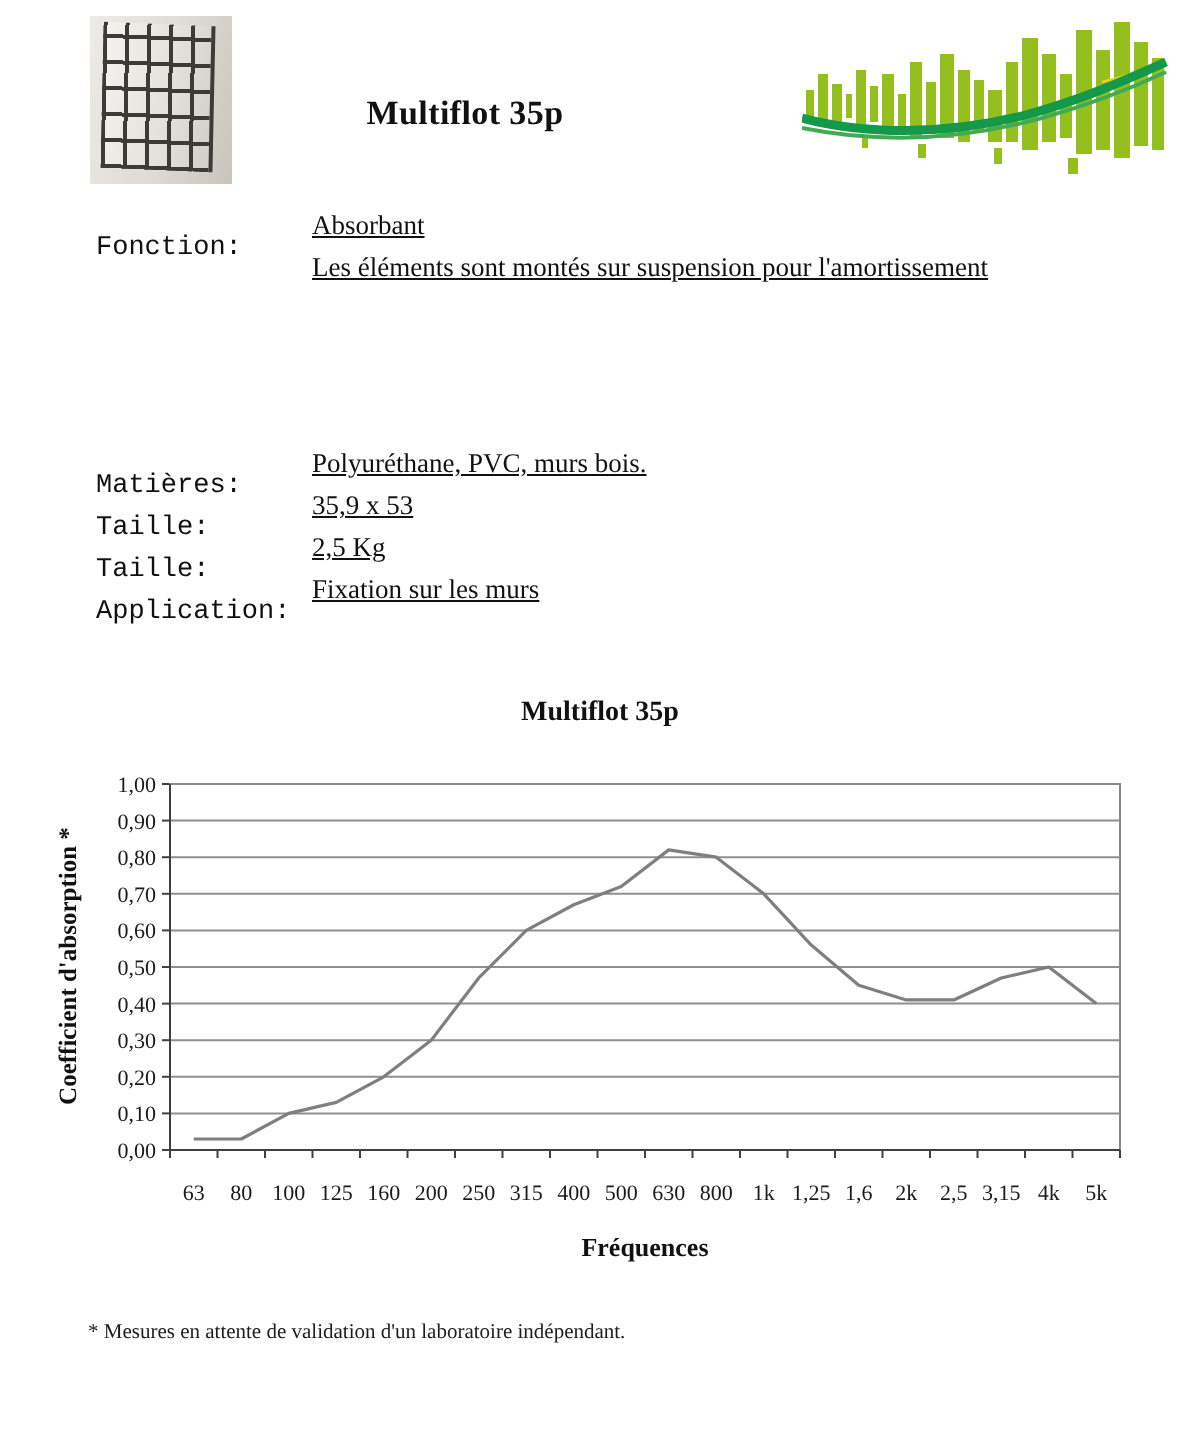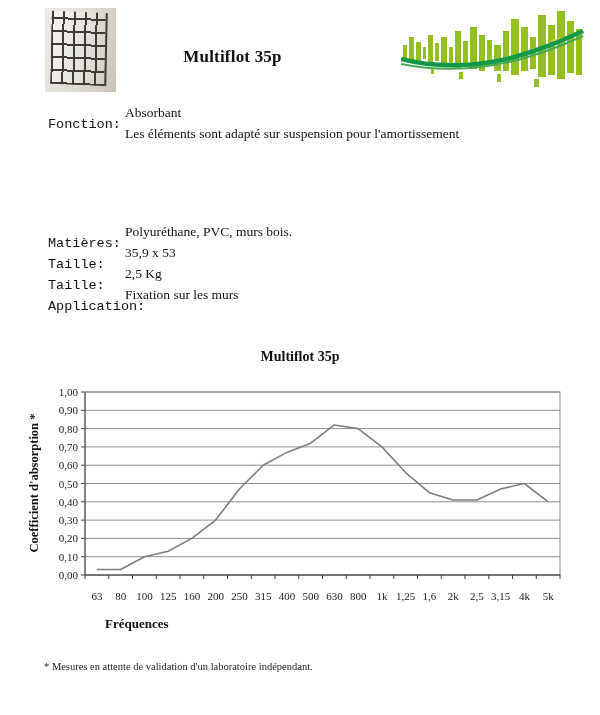--- a/index.html
+++ b/index.html
@@ -23,35 +23,35 @@
     transform:rotate(1.2deg) skewY(1.2deg);
   }
   .page-title{
     position:absolute;left:140px;top:47px;width:185px;text-align:center;
     font-size:17px;font-weight:bold;letter-spacing:.2px;
   }
   .brand-logo{position:absolute;left:401px;top:9px;width:184px;height:80px;}
   
   .spec-row{position:absolute;left:48px;width:520px;font-size:13.5px;line-height:21px;}
   .spec-label{position:absolute;left:0;top:12px;font-family:Liberation Mono, monospace;}
-  .spec-value{position:absolute;left:77px;top:0;width:420px;}
+  .spec-value{position:absolute;left:108px;top:0;width:420px;text-decoration:underline;}
   
   .chart-title{
     position:absolute;left:105px;top:349px;width:390px;text-align:center;
     font-size:14px;font-weight:bold;
   }
   .chart-svg{position:absolute;left:0;top:380px;width:600px;height:235px;}
   .chart-svg text{font-family:"Liberation Serif",serif;}
   .y-axis-title{
     position:absolute;left:-56px;top:475px;width:182px;height:16px;
     transform:rotate(-90deg);text-align:center;
     font-size:12.5px;font-weight:bold;white-space:nowrap;
   }
   .x-axis-title{
-    position:absolute;left:105px;top:616px;width:435px;text-align:left;
+    position:absolute;left:105px;top:616px;width:435px;text-align:center;
     font-size:13px;font-weight:bold;
   }
   
   .footer-note{
     position:absolute;left:44px;top:661px;width:520px;
     font-family:Liberation Serif, serif;font-size:10.5px;color:#1c1c1c;
   }
 </style>
 </head>
 <body>
@@ -94,21 +94,21 @@
   </g>
   <path d="M150,32 C163,29 172,26 182,22" fill="none" stroke="#e8d22a" stroke-width="1.4"></path>
   <path d="M0,55 C40,63 80,61 120,50 C145,43 165,35 182,27" fill="none" stroke="#43aa52" stroke-width="2"></path>
   <path d="M0,50 C30,58 70,59 110,49 C140,41 162,31 182,22" fill="none" stroke="#14994a" stroke-width="4.5"></path>
 </svg>
 
 <div class="spec-row" style="top:102px;">
   <span class="spec-label">Fonction:</span>
   <div class="spec-value">
     <div>Absorbant</div>
-    <div>Les éléments sont adapté sur suspension pour l'amortissement</div>
+    <div>Les éléments sont montés sur suspension pour l'amortissement</div>
   </div>
 </div>
 
 <div class="spec-row" style="top:221px;">
   <span class="spec-label">Matières:</span>
   <span class="spec-value">Polyuréthane, PVC, murs bois.</span>
 </div>
 <div class="spec-row" style="top:242px;">
   <span class="spec-label">Taille:</span>
   <span class="spec-value">35,9 x 53</span>

